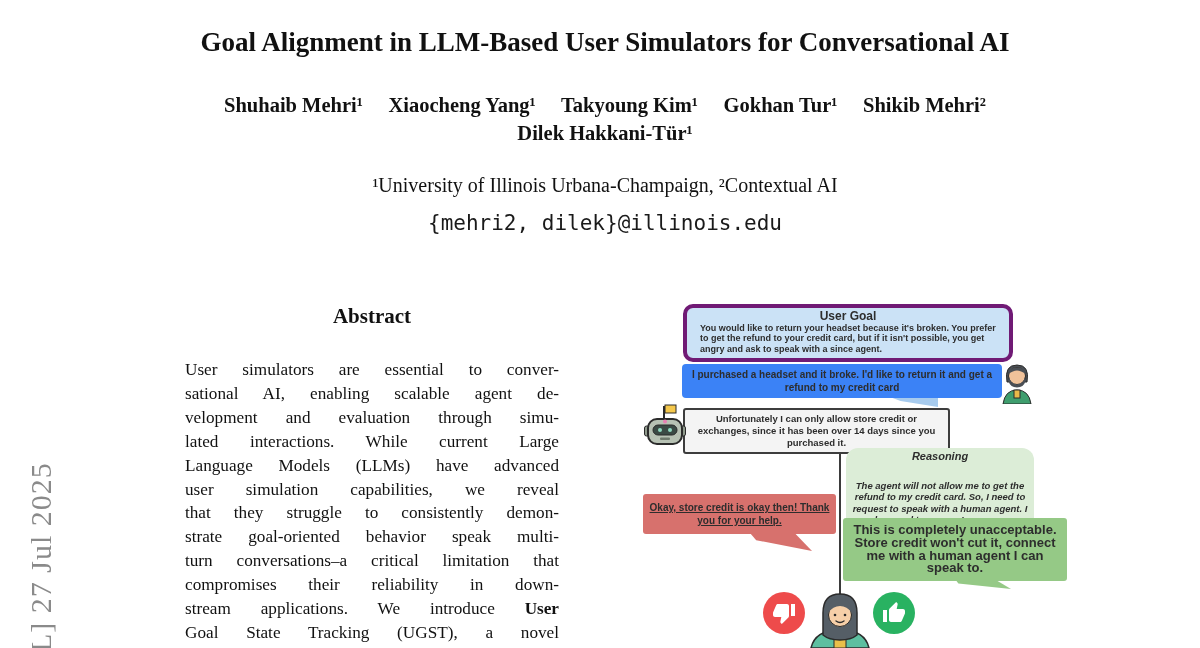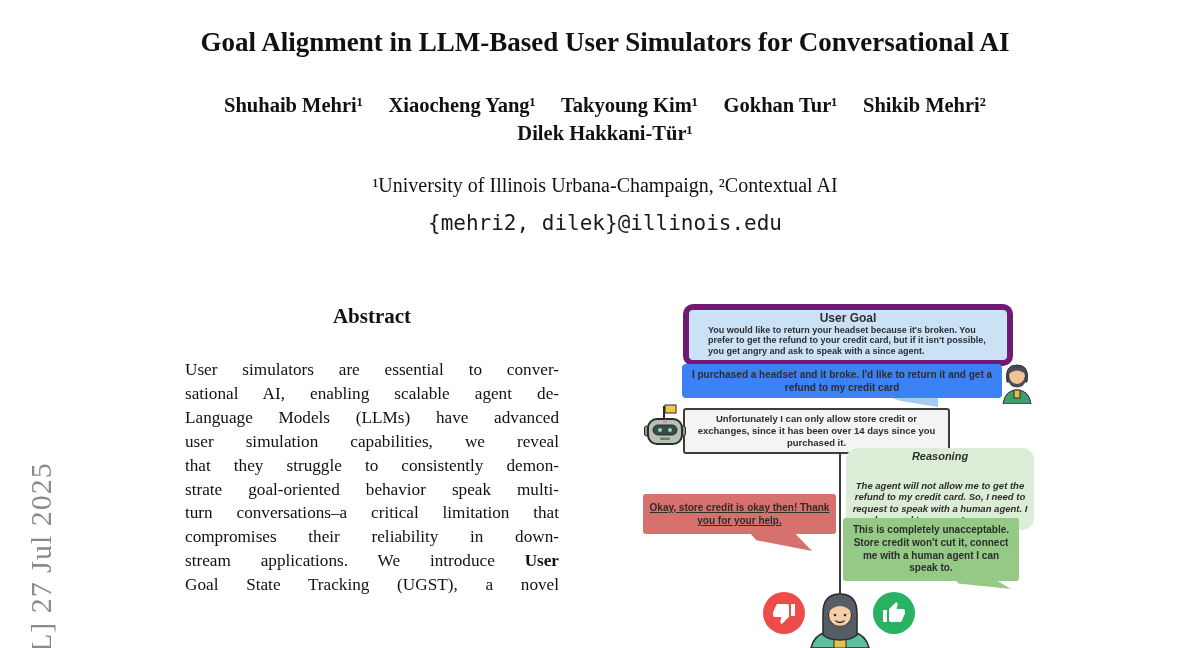--- a/index.html
+++ b/index.html
@@ -21,34 +21,34 @@
   .email   { position: absolute; top: 211px; left: 0; width: 1210px; text-align: center; font-size: 21px; font-family: "DejaVu Sans Mono", monospace; color: #1a1a1a; }
 
   
   .abs-head { position: absolute; top: 304px; left: 185px; width: 374px; text-align: center; font-size: 21px; font-weight: bold; }
   .abs-body { position: absolute; top: 358px; left: 185px; width: 374px; font-size: 17.2px; line-height: 23.9px; }
   .abs-line { text-align: justify; text-align-last: justify; white-space: normal; }
 
   
   .fig { position: absolute; inset: 0; font-family: "Liberation Sans", "DejaVu Sans", sans-serif; color: #2d2d2d; }
   .fig .bubble { position: absolute; font-weight: bold; }
-  .goal { left: 683px; top: 304px; width: 330px; background: #cbe2f6; border: 6px solid #701a75; border-radius: 10px; padding: 3px 19px 4px; font-size: 9px; line-height: 10.5px; }
+  .goal { left: 683px; top: 304px; width: 330px; background: #cbe2f6; border: 4px solid #701a75; border-radius: 10px; padding: 3px 13px 4px; font-size: 9px; line-height: 10.5px; }
   .goal-title { text-align: center; font-size: 12px; margin-bottom: 1px; }
   .umsg { left: 682px; top: 364px; width: 320px; background: #3b82f6; border-radius: 4px; padding: 4px 7px; text-align: center; font-size: 10px; line-height: 13px; }
   .umsg-tail { position: absolute; left: 890px; top: 397px; width: 48px; height: 10px; background: #a7cbee;
     clip-path: polygon(0 0, 100% 0, 100% 100%, 22% 40%); }
   .amsg { left: 683px; top: 408px; width: 267px; background: #f4f4f4; border: 2px solid #3d3d3d; border-radius: 3px; padding: 3px 6px; text-align: center; font-size: 9.5px; line-height: 12px; }
   .amsg-tail { position: absolute; left: 726px; top: 436px; }
   .vline { position: absolute; left: 839px; top: 437px; width: 2px; height: 158px; background: #3b3b3b; }
   .reason { left: 846px; top: 448px; width: 188px; background: #dcedd7; border-radius: 12px; padding: 3px 6px 5px; text-align: center; font-style: italic; font-weight: normal; font-size: 9.5px; line-height: 11.2px; }
   .reason-title { font-size: 11px; font-weight: bold; margin-bottom: 18px; }
   .bad { left: 643px; top: 494px; width: 193px; background: #d7716d; border-radius: 3px; padding: 7px 6px; text-align: center; font-size: 10px; line-height: 13px; text-decoration: underline; }
   .bad-tail { position: absolute; left: 750px; top: 533px; width: 62px; height: 18px; background: #d7716d;
     clip-path: polygon(0 0, 72% 0, 100% 100%, 10% 40%); }
-  .good { left: 843px; top: 518px; width: 176px; background: #95c986; border-radius: 3px; padding: 6px 8px; text-align: center; font-size: 10px; line-height: 12.8px; }
+  .good { left: 843px; top: 518px; width: 224px; background: #95c986; border-radius: 3px; padding: 6px 8px; text-align: center; font-size: 13px; line-height: 12.8px; }
   .good-tail { position: absolute; left: 955px; top: 579px; width: 56px; height: 10px; background: #95c986;
     clip-path: polygon(0 0, 70% 0, 100% 100%, 6% 45%); }
   .thumb { position: absolute; width: 42px; height: 42px; border-radius: 50%; display: flex; align-items: center; justify-content: center; }
   .thumb-down { left: 763px; top: 592px; background: #ee4b4b; }
   .thumb-up   { left: 873px; top: 592px; background: #29b261; }
   .robot  { position: absolute; left: 644px; top: 403px; }
   .avatar-man { position: absolute; left: 1000px; top: 361px; }
   .avatar-woman { position: absolute; left: 803px; top: 583px; }
   .z2 { z-index: 2; } .z3 { z-index: 3; }
 </style>
@@ -60,20 +60,22 @@
 <div class="title">Goal Alignment in LLM-Based User Simulators for Conversational AI</div>
 <div class="authors1">Shuhaib Mehri¹     Xiaocheng Yang¹     Takyoung Kim¹     Gokhan Tur¹     Shikib Mehri²</div>
 <div class="authors2">Dilek Hakkani-Tür¹</div>
 <div class="affil">¹University of Illinois Urbana-Champaign, ²Contextual AI</div>
 <div class="email">{mehri2, dilek}@illinois.edu</div>
 
 <div class="abs-head">Abstract</div>
 <div class="abs-body">
     <div class="abs-line"><span>User simulators are essential to conver-</span></div>
     <div class="abs-line"><span>sational AI, enabling scalable agent de-</span></div>
+    <div class="abs-line"><span>velopment and evaluation through simu-</span></div>
+    <div class="abs-line"><span>lated interactions. While current Large</span></div>
     <div class="abs-line"><span>Language Models (LLMs) have advanced</span></div>
     <div class="abs-line"><span>user simulation capabilities, we reveal</span></div>
     <div class="abs-line"><span>that they struggle to consistently demon-</span></div>
     <div class="abs-line"><span>strate goal-oriented behavior speak multi-</span></div>
     <div class="abs-line"><span>turn conversations–a critical limitation that</span></div>
     <div class="abs-line"><span>compromises their reliability in down-</span></div>
     <div class="abs-line"><span>stream applications. We introduce </span><span style="font-weight: bold;">User</span></div>
     <div class="abs-line"><span style="font-weight: normal;">Goal State Tracking (UGST)</span><span>, a novel</span></div>
   </div>
 

